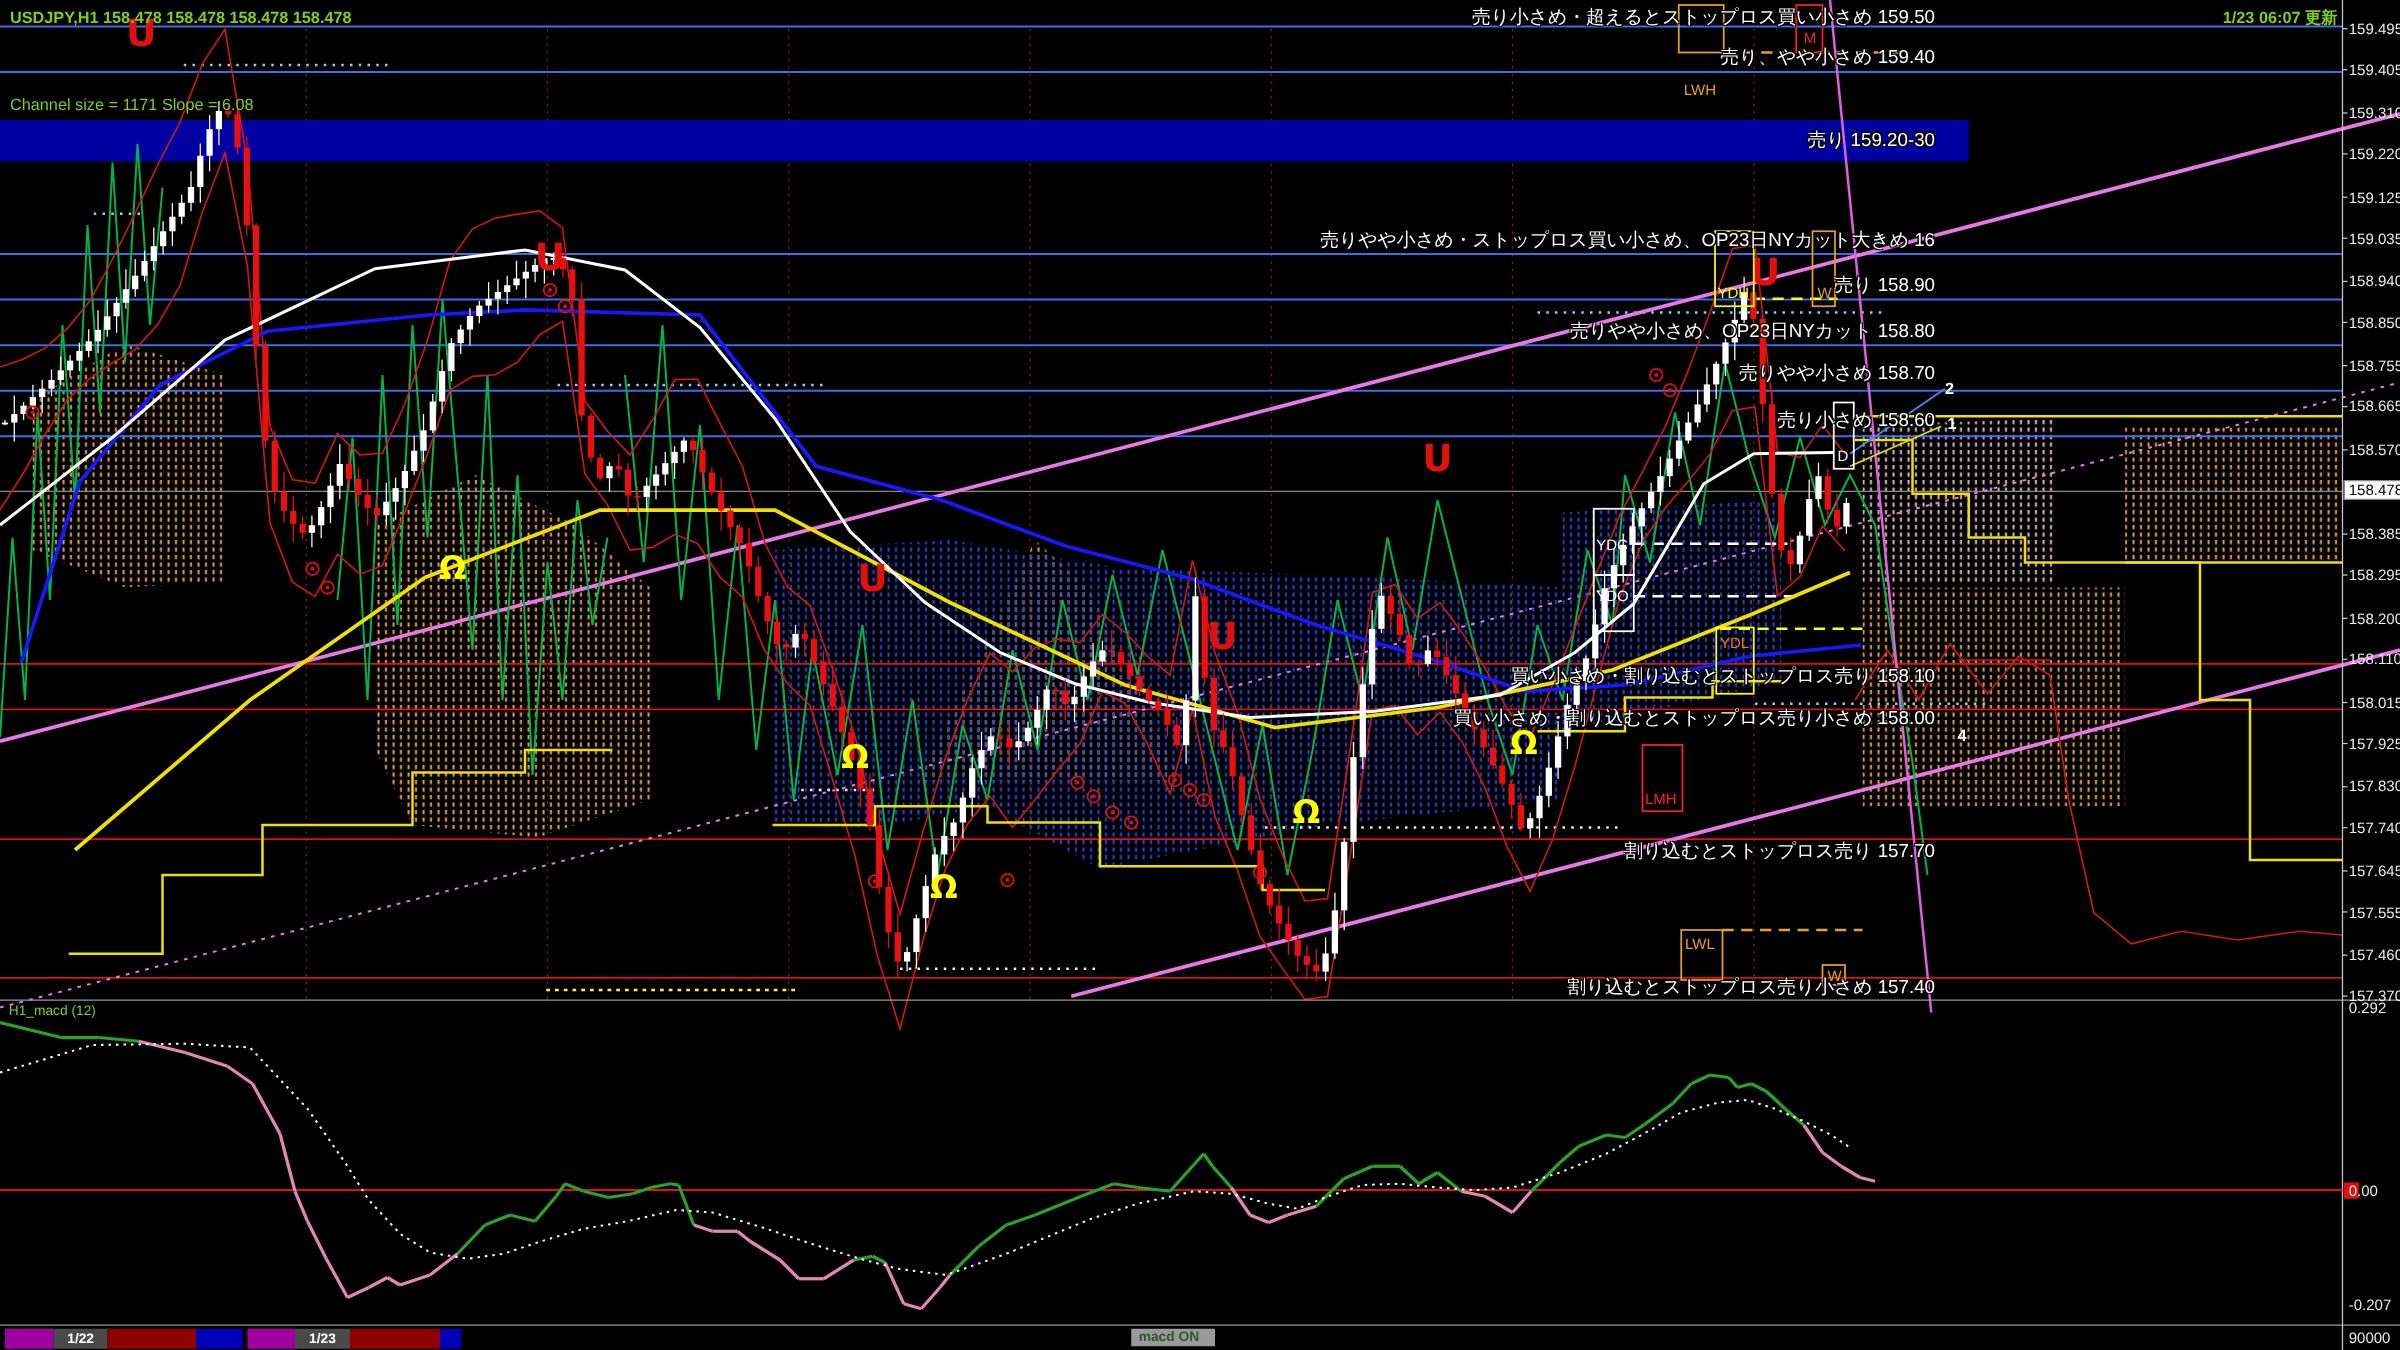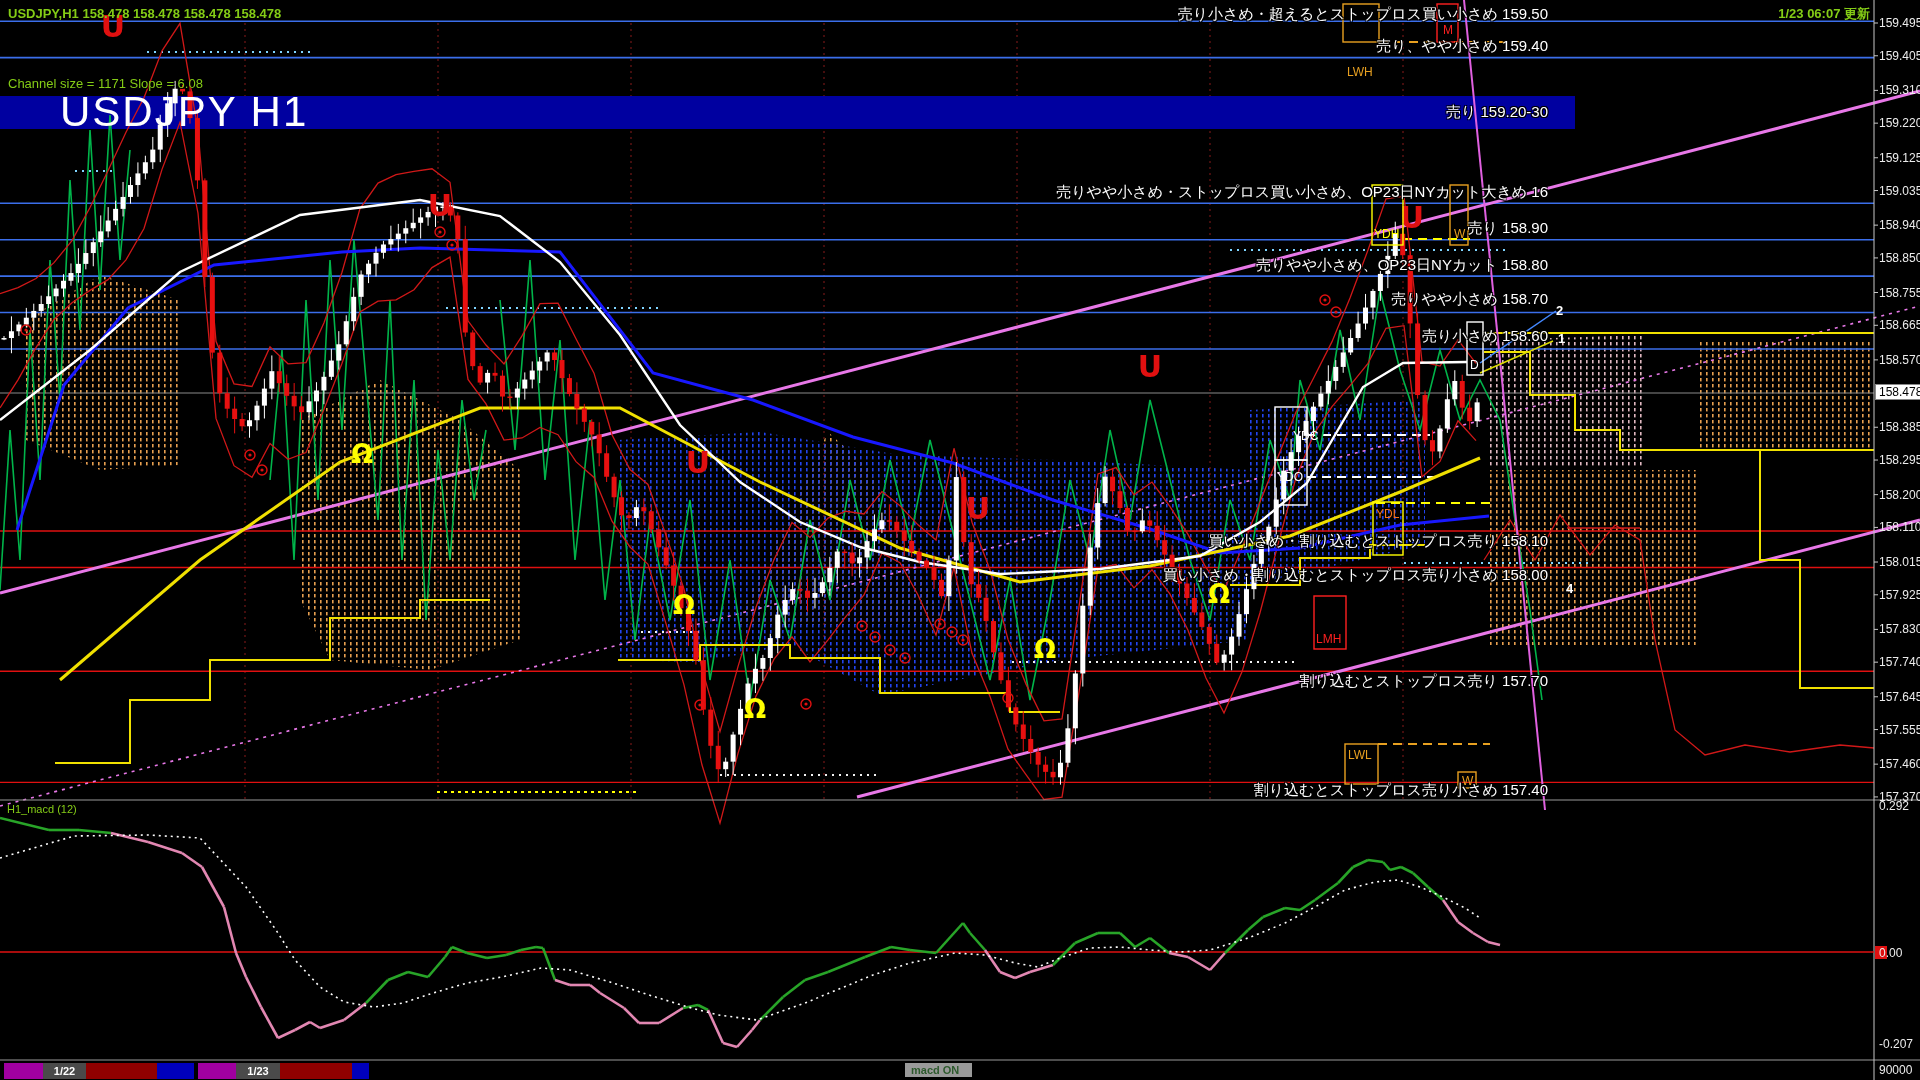--- a/index.html
+++ b/index.html
@@ -670,21 +670,20 @@
       <line x1="1874" y1="629.3929999999971" x2="1878" y2="629.3929999999971" stroke="#c8c8c8"></line>
       <line x1="1874" y1="662.1709999999983" x2="1878" y2="662.1709999999983" stroke="#c8c8c8"></line>
       <line x1="1874" y1="696.7699999999979" x2="1878" y2="696.7699999999979" stroke="#c8c8c8"></line>
       <line x1="1874" y1="729.5479999999992" x2="1878" y2="729.5479999999992" stroke="#c8c8c8"></line>
       <line x1="1874" y1="764.1469999999987" x2="1878" y2="764.1469999999987" stroke="#c8c8c8"></line>
       <line x1="1874" y1="796.925" x2="1878" y2="796.925" stroke="#c8c8c8"></line>
     </svg>
   <div class="overlay" id="symbol-info" style="left:8px;top:6px;font-size:13px;font-weight:bold">USDJPY,H1  158.478 158.478 158.478 158.478</div>
   <div class="overlay" id="channel-info" style="left:8px;top:76px;font-size:13px;text-shadow:1px 1px 0 #000">Channel size = 1171 Slope = 6.08</div>
   <div class="overlay" id="updated-label" style="right:50px;top:5px;font-size:13px;font-weight:bold">1/23 06:07 更新</div>
-  <div id="banner-title" style="left:60px;top:88px">USDJPY H1</div>
   <div class="overlay" id="macd-label" style="left:7px;top:803px;font-size:11px">H1_macd (12)</div>
   <div id="annotations">
       <div class="ann" style="top: 14px; right: 372px;">売り小さめ・超えるとストップロス買い小さめ 159.50</div>
       <div class="ann" style="top: 46px; right: 372px;">売り、やや小さめ 159.40</div>
       <div class="ann" style="top: 112px; right: 372px;">売り 159.20-30</div>
       <div class="ann" style="top: 192px; right: 372px;">売りやや小さめ・ストップロス買い小さめ、OP23日NYカット大きめ 16</div>
       <div class="ann" style="top: 228px; right: 372px;">売り 158.90</div>
       <div class="ann" style="top: 265px; right: 372px;">売りやや小さめ、OP23日NYカット 158.80</div>
       <div class="ann" style="top: 299px; right: 372px; text-align: center;">売りやや小さめ 158.70</div>
       <div class="ann" style="top: 336px; right: 372px;">売り小さめ 158.60</div>
@@ -722,21 +721,21 @@
       <div class="axis-label" style="left: 1879px; top: 946px;">0.00</div>
       <div class="axis-label" style="left: 1879px; top: 1037px;">-0.207</div>
       <div class="axis-label" style="left: 1879px; top: 1063px;">90000</div>
     </div>
   <div id="boxes-labels">
       <div class="boxlabel" style="left: 1347px; top: 23px; color: rgb(232, 160, 32); margin-top: 42px;">LWH</div>
       <div class="boxlabel" style="left: 1443px; top: 23px; color: rgb(255, 32, 32);">M</div>
       <div class="boxlabel" style="left: 1374px; top: 227px; color: rgb(255, 255, 0);">YDH</div>
       <div class="boxlabel" style="left: 1454px; top: 227px; color: rgb(232, 160, 32);">W</div>
       <div class="boxlabel" style="left: 1470px; top: 358px; color: rgb(255, 255, 255);">D</div>
-      <div class="boxlabel" style="left: 1277px; top: 429px; color: rgb(255, 255, 255); padding-left: 16px;">YDC</div>
+      <div class="boxlabel" style="left: 1277px; top: 429px; color: rgb(255, 255, 255);">YDC</div>
       <div class="boxlabel" style="left: 1277px; top: 470px; color: rgb(255, 255, 255);">YDO</div>
       <div class="boxlabel" style="left: 1376px; top: 507px; color: #f97316;">YDL</div>
       <div class="boxlabel" style="left: 1316px; top: 632px; color: rgb(255, 32, 32);">LMH</div>
       <div class="boxlabel" style="left: 1348px; top: 748px; color: rgb(232, 160, 32);">LWL</div>
       <div class="boxlabel" style="left: 1462px; top: 774px; color: rgb(232, 160, 32);">W</div>
       <div class="numlabel" style="left: 1556px; top: 303px;">2</div>
       <div class="numlabel" style="left: 1558px; top: 331px;">1</div>
       <div class="numlabel" style="left: 1566px; top: 581px;">4</div>
     </div>
   <div id="strip-labels">

